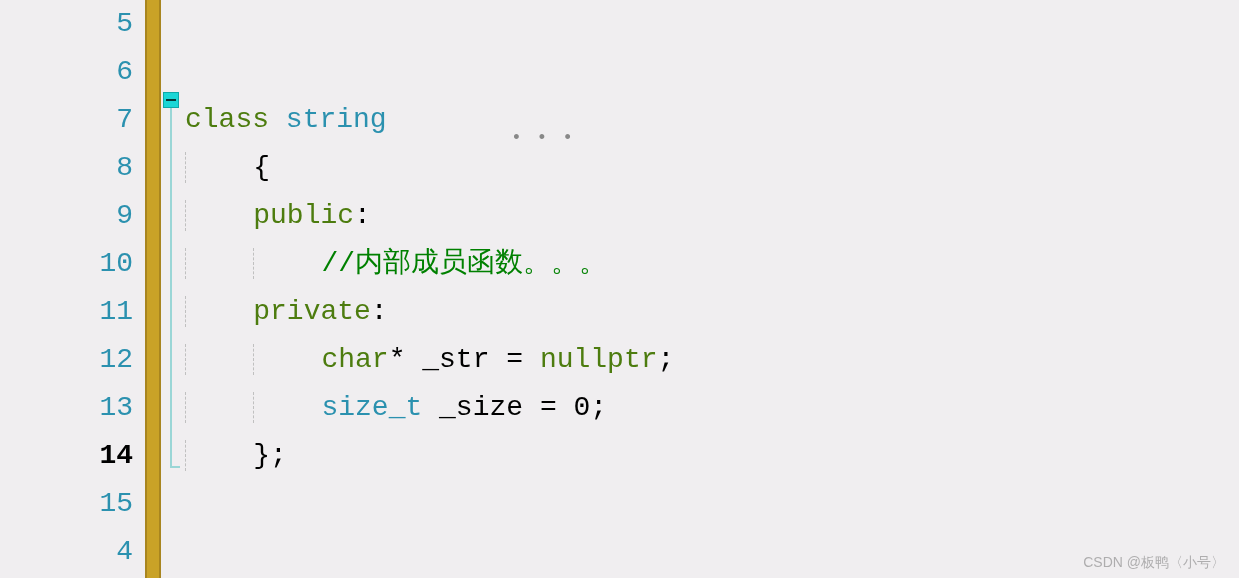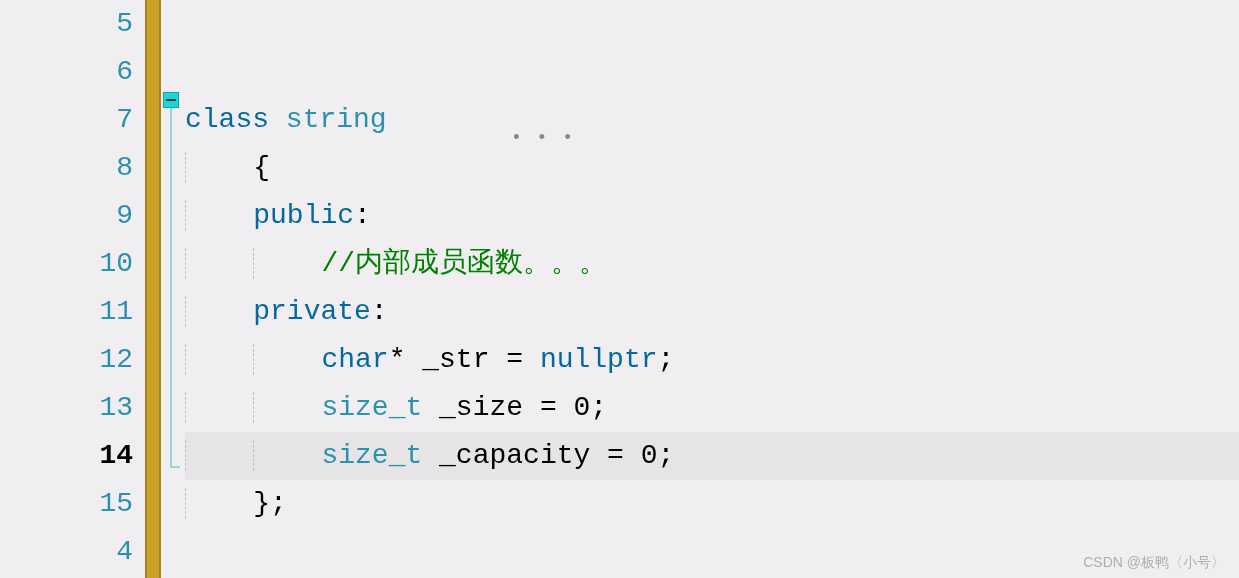--- a/index.html
+++ b/index.html
@@ -87,21 +87,21 @@
       height: 48px;
       line-height: 48px;
       white-space: pre;
     }
     .code-line.highlight {
       background: rgba(200, 200, 200, 0.25);
     }
     .indent-guide {
       border-left: 1px dashed #c0c0c0;
     }
-    .kw { color: #0369a1; }
+    .kw { color: #4d7c0f; }
     .type { color: #2b91af; }
     .comment { color: #008000; }
     .text-default { color: #000; }
     .underline-squiggle {
       position: relative;
     }
     .dots {
       position: absolute;
       left: 330px;
       top: 128px;
@@ -146,19 +146,18 @@
     <span class="dots">• • •</span>
   <div class="code-line"></div>
       <div class="code-line"></div>
       <div class="code-line"><span class="kw">class </span><span class="type underline-squiggle">string</span></div>
       <div class="code-line"><span class="indent-guide">    </span><span class="text-default">{</span></div>
       <div class="code-line"><span class="indent-guide">    </span><span class="kw">public</span><span class="text-default">:</span></div>
       <div class="code-line"><span class="indent-guide">    </span><span class="indent-guide">    </span><span class="comment">//内部成员函数。。。</span></div>
       <div class="code-line"><span class="indent-guide">    </span><span class="kw">private</span><span class="text-default">:</span></div>
       <div class="code-line"><span class="indent-guide">    </span><span class="indent-guide">    </span><span class="kw">char</span><span class="text-default">* _str = </span><span class="kw">nullptr</span><span class="text-default">;</span></div>
       <div class="code-line"><span class="indent-guide">    </span><span class="indent-guide">    </span><span class="type">size_t</span><span class="text-default"> _size = 0;</span></div>
-      <div class="code-line highlight"><span class="indent-guide">    </span><span class="indent-guide">    </span><span class="type">size_t</span><span class="text-default"> _capacity = 0;</span></div>
       <div class="code-line"><span class="indent-guide">    </span><span class="text-default">};</span></div>
       <div class="code-line"></div>
     </div>
 </div>
 
 <div class="watermark">CSDN @板鸭〈小号〉</div>
 
 </body></html>

